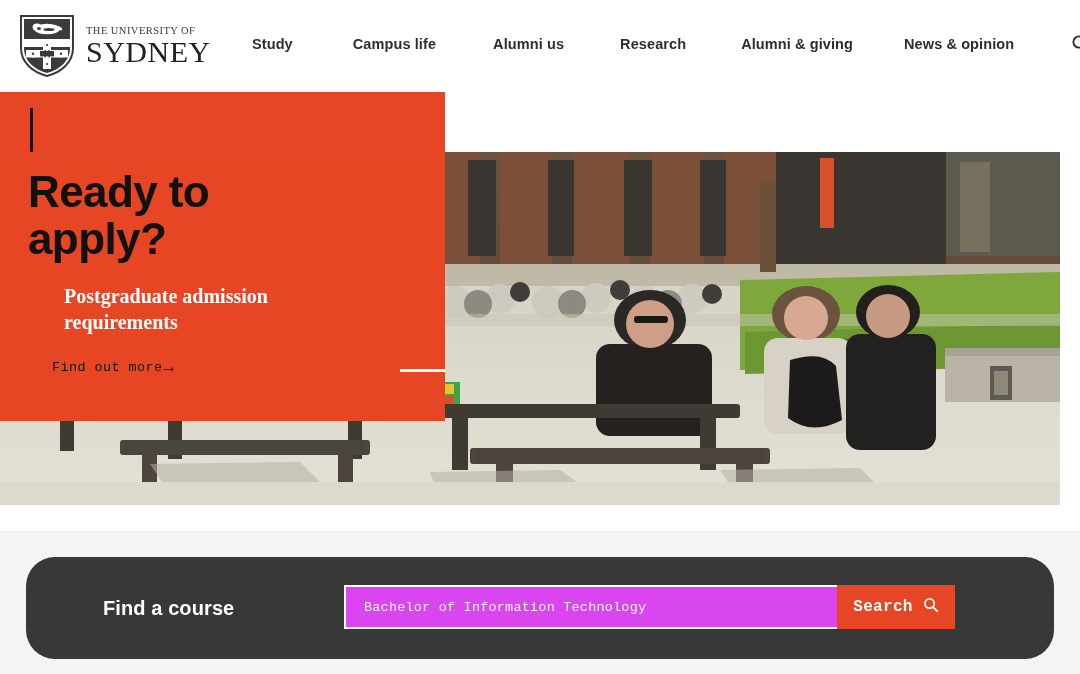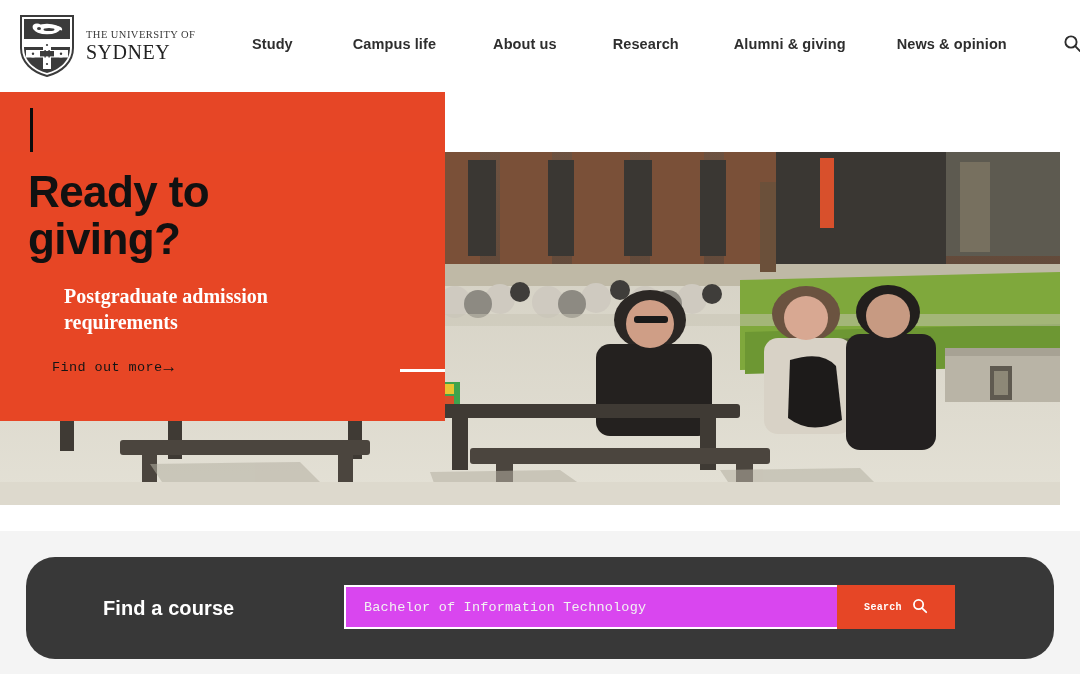--- a/index.html
+++ b/index.html
@@ -48,21 +48,21 @@
   }
   .wordmark-top {
     font-family: "Liberation Serif", serif;
     font-size: 10.5px;
     letter-spacing: 0.45px;
     color: #3a3a3a;
     margin-bottom: 2px;
   }
   .wordmark-main {
     font-family: "Liberation Serif", serif;
-    font-size: 20px;
+    font-size: 30px;
     letter-spacing: 0.5px;
     color: #222222;
     line-height: 0.95;
   }
 
   .nav {
     position: absolute;
     left: 252px; top: 33px;
     display: flex;
     align-items: center;
@@ -233,21 +233,21 @@
     width: 118px;
     height: 44px;
     background: #e64626;
     border: none;
     display: flex;
     align-items: center;
     justify-content: center;
     gap: 10px;
     cursor: pointer;
     font-family: "Liberation Mono", monospace;
-    font-size: 10px;
+    font-size: 16px;
     font-weight: bold;
     color: #ffffff;
     letter-spacing: 0.3px;
   }
 
   .white-strip {
     position: absolute;
     left: 0; top: 505px;
     width: 1080px;
     height: 26px;
@@ -299,21 +299,21 @@
       </span>
       <span class="wordmark">
         <span class="wordmark-top">THE UNIVERSITY OF</span>
         <span class="wordmark-main">SYDNEY</span>
       </span>
     </div>
 
     <div class="nav">
       <span class="nav-item nav-gap-1">Study</span>
       <span class="nav-item nav-gap-2">Campus life</span>
-      <span class="nav-item nav-gap-3">About us</span>
+      <span class="nav-item nav-gap-3">Alumni us</span>
       <span class="nav-item nav-gap-4">Research</span>
       <span class="nav-item nav-gap-5">Alumni &amp; giving</span>
       <span class="nav-item nav-gap-6">News &amp; opinion</span>
       <span class="nav-search-btn">
         <svg width="19" height="19" viewBox="0 0 19 19" xmlns="http://www.w3.org/2000/svg">
           <circle cx="8" cy="8" r="5.6" fill="none" stroke="#2e2e2e" stroke-width="1.9"></circle>
           <line x1="12.2" y1="12.2" x2="17" y2="17" stroke="#2e2e2e" stroke-width="1.9" stroke-linecap="round"></line>
         </svg>
       </span>
     </div>
@@ -463,21 +463,21 @@
       </svg>
     </div>
 
     <div class="white-strip"></div>
 
     <div class="hero-panel">
       <div class="hero-panel-lower"></div>
       <div class="hero-accent-bar"></div>
 
       <div class="hero-content">
-        <div class="hero-title">Ready to giving?</div>
+        <div class="hero-title">Ready to apply?</div>
         <div class="hero-sub">Postgraduate admission requirements</div>
         <div class="hero-link">
           <span>Find out more</span>
           <span class="arrow">→</span>
         </div>
       </div>
     </div>
 
     <div class="hero-dash"></div>
   </div>

